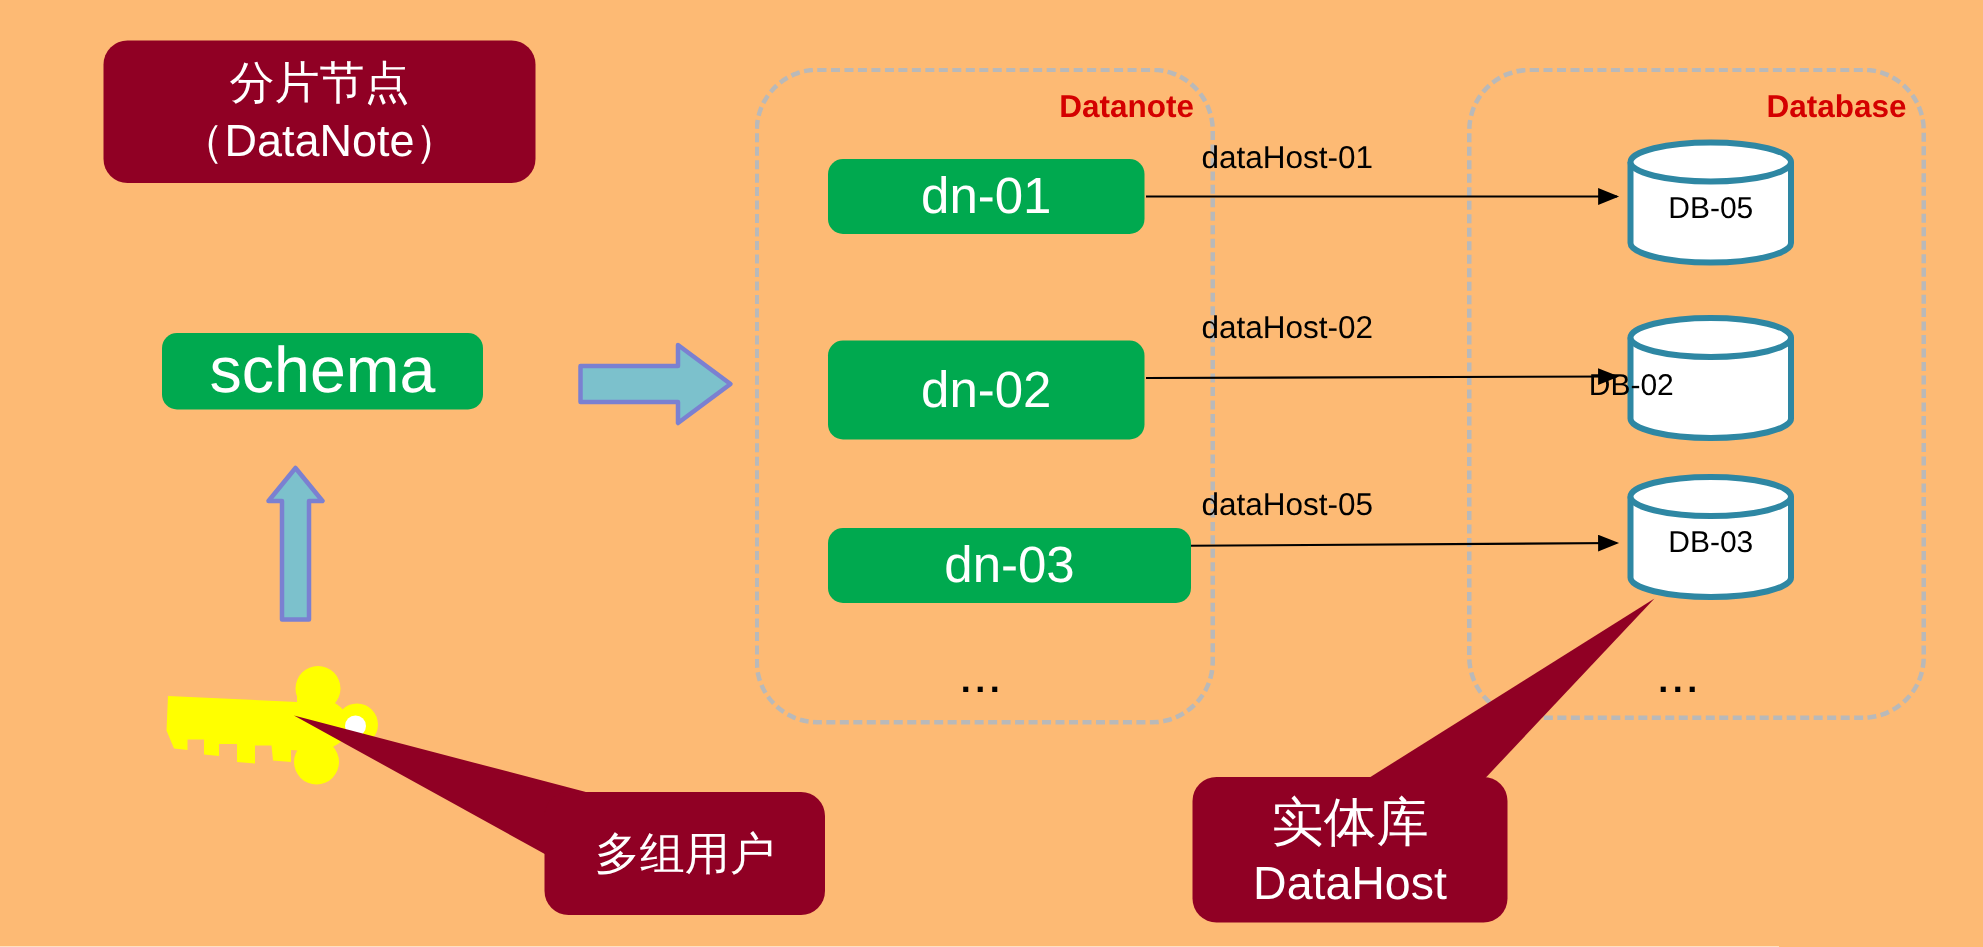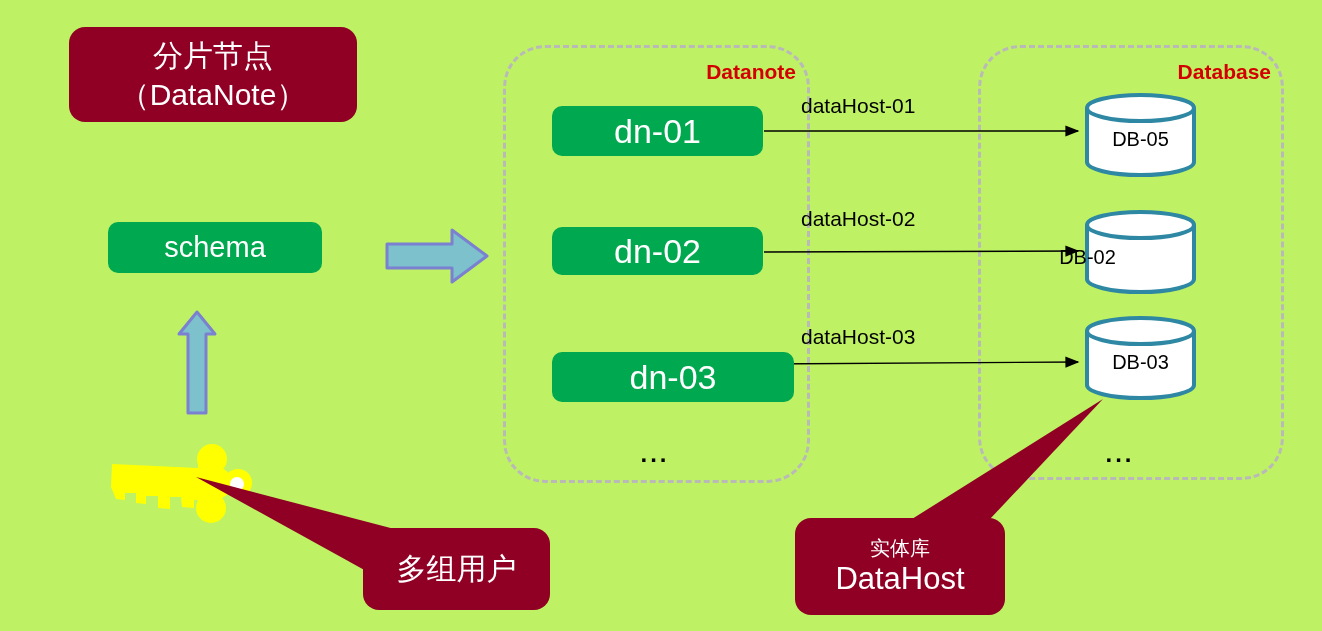--- a/index.html
+++ b/index.html
@@ -1,45 +1,45 @@
 <!DOCTYPE html>
 <html><head>
 <meta charset="utf-8">
 <style>
   html,body { margin:0; padding:0; background:#fff; }
   .canvas {
-    position:relative; width:1322px; height:631px; background:#bef264;
+    position:relative; width:1322px; height:631px; background:#fdba74;
     font-family:"Liberation Sans", sans-serif; overflow:hidden;
   }
   .abs { position:absolute; box-sizing:border-box; }
   .flexc { display:flex; flex-direction:column; align-items:center; justify-content:center; }
   .flex { display:flex; align-items:center; justify-content:center;text-align:right; }
 
   
   .z1 { z-index:1; } .z2 { z-index:2; } .z3 { z-index:3; }
 
   
   .zone { border:3px dashed #b9b9b9; border-radius:42px; background:transparent; }
   .zone-label { color:#d40000; font-weight:bold; font-size:21px; text-align:right; }
 
   
   .maroon { background:#900024; color:#ffffff; border-radius:16px; }
   .green  { background:#00a94f; color:#ffffff; border-radius:10px; }
 
   .title-box { font-size:30px; line-height:1.3; text-align:center; }
-  .schema-box { font-size:29px; }
+  .schema-box { font-size:43px; }
   .dn-box { font-size:34px; }
 
   .conn-label { font-size:21px; color:#000; text-align:left; }
   .db-label { font-size:20px; color:#000; text-align:center; }
   .ellipsis { font-weight:bold; font-size:24px; letter-spacing:3px; color:#000; text-align:center; }
 
   .serif-cjk { font-family:"Liberation Serif", serif; }
   .callout-users { font-size:30px; }
-  .callout-dh-line1 { font-size:20px; line-height:1.25; }
+  .callout-dh-line1 { font-size:35px; line-height:1.25; }
   .callout-dh-line2 { font-size:31px; line-height:1.15; }
 
   svg.underlay { position:absolute; left:0; top:0; }
 </style>
 </head>
 <body>
 
 <div class="canvas">
 
   <div class="abs zone z1" style="left:503px; top:45px; width:307px; height:438px;"></div>
@@ -93,26 +93,26 @@
     <div>分片节点</div>
     <div>（DataNote）</div>
   </div>
 
   <div class="abs green flex schema-box z3" style="left:108px; top:222px; width:214px; height:51px;">schema</div>
 
   <div class="abs zone-label z3" style="left:600px; top:60px; width:196px;">Datanote</div>
   <div class="abs zone-label z3" style="left:1080px; top:60px; width:191px;">Database</div>
 
   <div class="abs green flex dn-box z3" style="left:552px; top:106px; width:211px; height:50px;">dn-01</div>
-  <div class="abs green flex dn-box z3" style="left:552px; top:227px; width:211px; height:48px;">dn-02</div>
+  <div class="abs green flex dn-box z3" style="left:552px; top:227px; width:211px; height:66px;">dn-02</div>
   <div class="abs green flex dn-box z3" style="left:552px; top:352px; width:242px; height:50px;">dn-03</div>
 
   <div class="abs conn-label z3" style="left:801px; top:94px; width:220px;">dataHost-01</div>
   <div class="abs conn-label z3" style="left:801px; top:207px; width:220px;">dataHost-02</div>
-  <div class="abs conn-label z3" style="left:801px; top:325px; width:220px;">dataHost-03</div>
+  <div class="abs conn-label z3" style="left:801px; top:325px; width:220px;">dataHost-05</div>
 
   <div class="abs db-label z3" style="left:1087px; top:128px; width:107px;">DB-05</div>
   <div class="abs db-label z3" style="left:1034px; top:246px; width:107px;">DB-02</div>
   <div class="abs db-label z3" style="left:1087px; top:351px; width:107px;">DB-03</div>
 
   <div class="abs ellipsis z3" style="left:605px; top:440px; width:100px;">...</div>
   <div class="abs ellipsis z3" style="left:1070px; top:440px; width:100px;">...</div>
 
   <div class="abs maroon flex serif-cjk callout-users z3" style="left:363px; top:528px; width:187px; height:82px;">多组用户</div>
 

